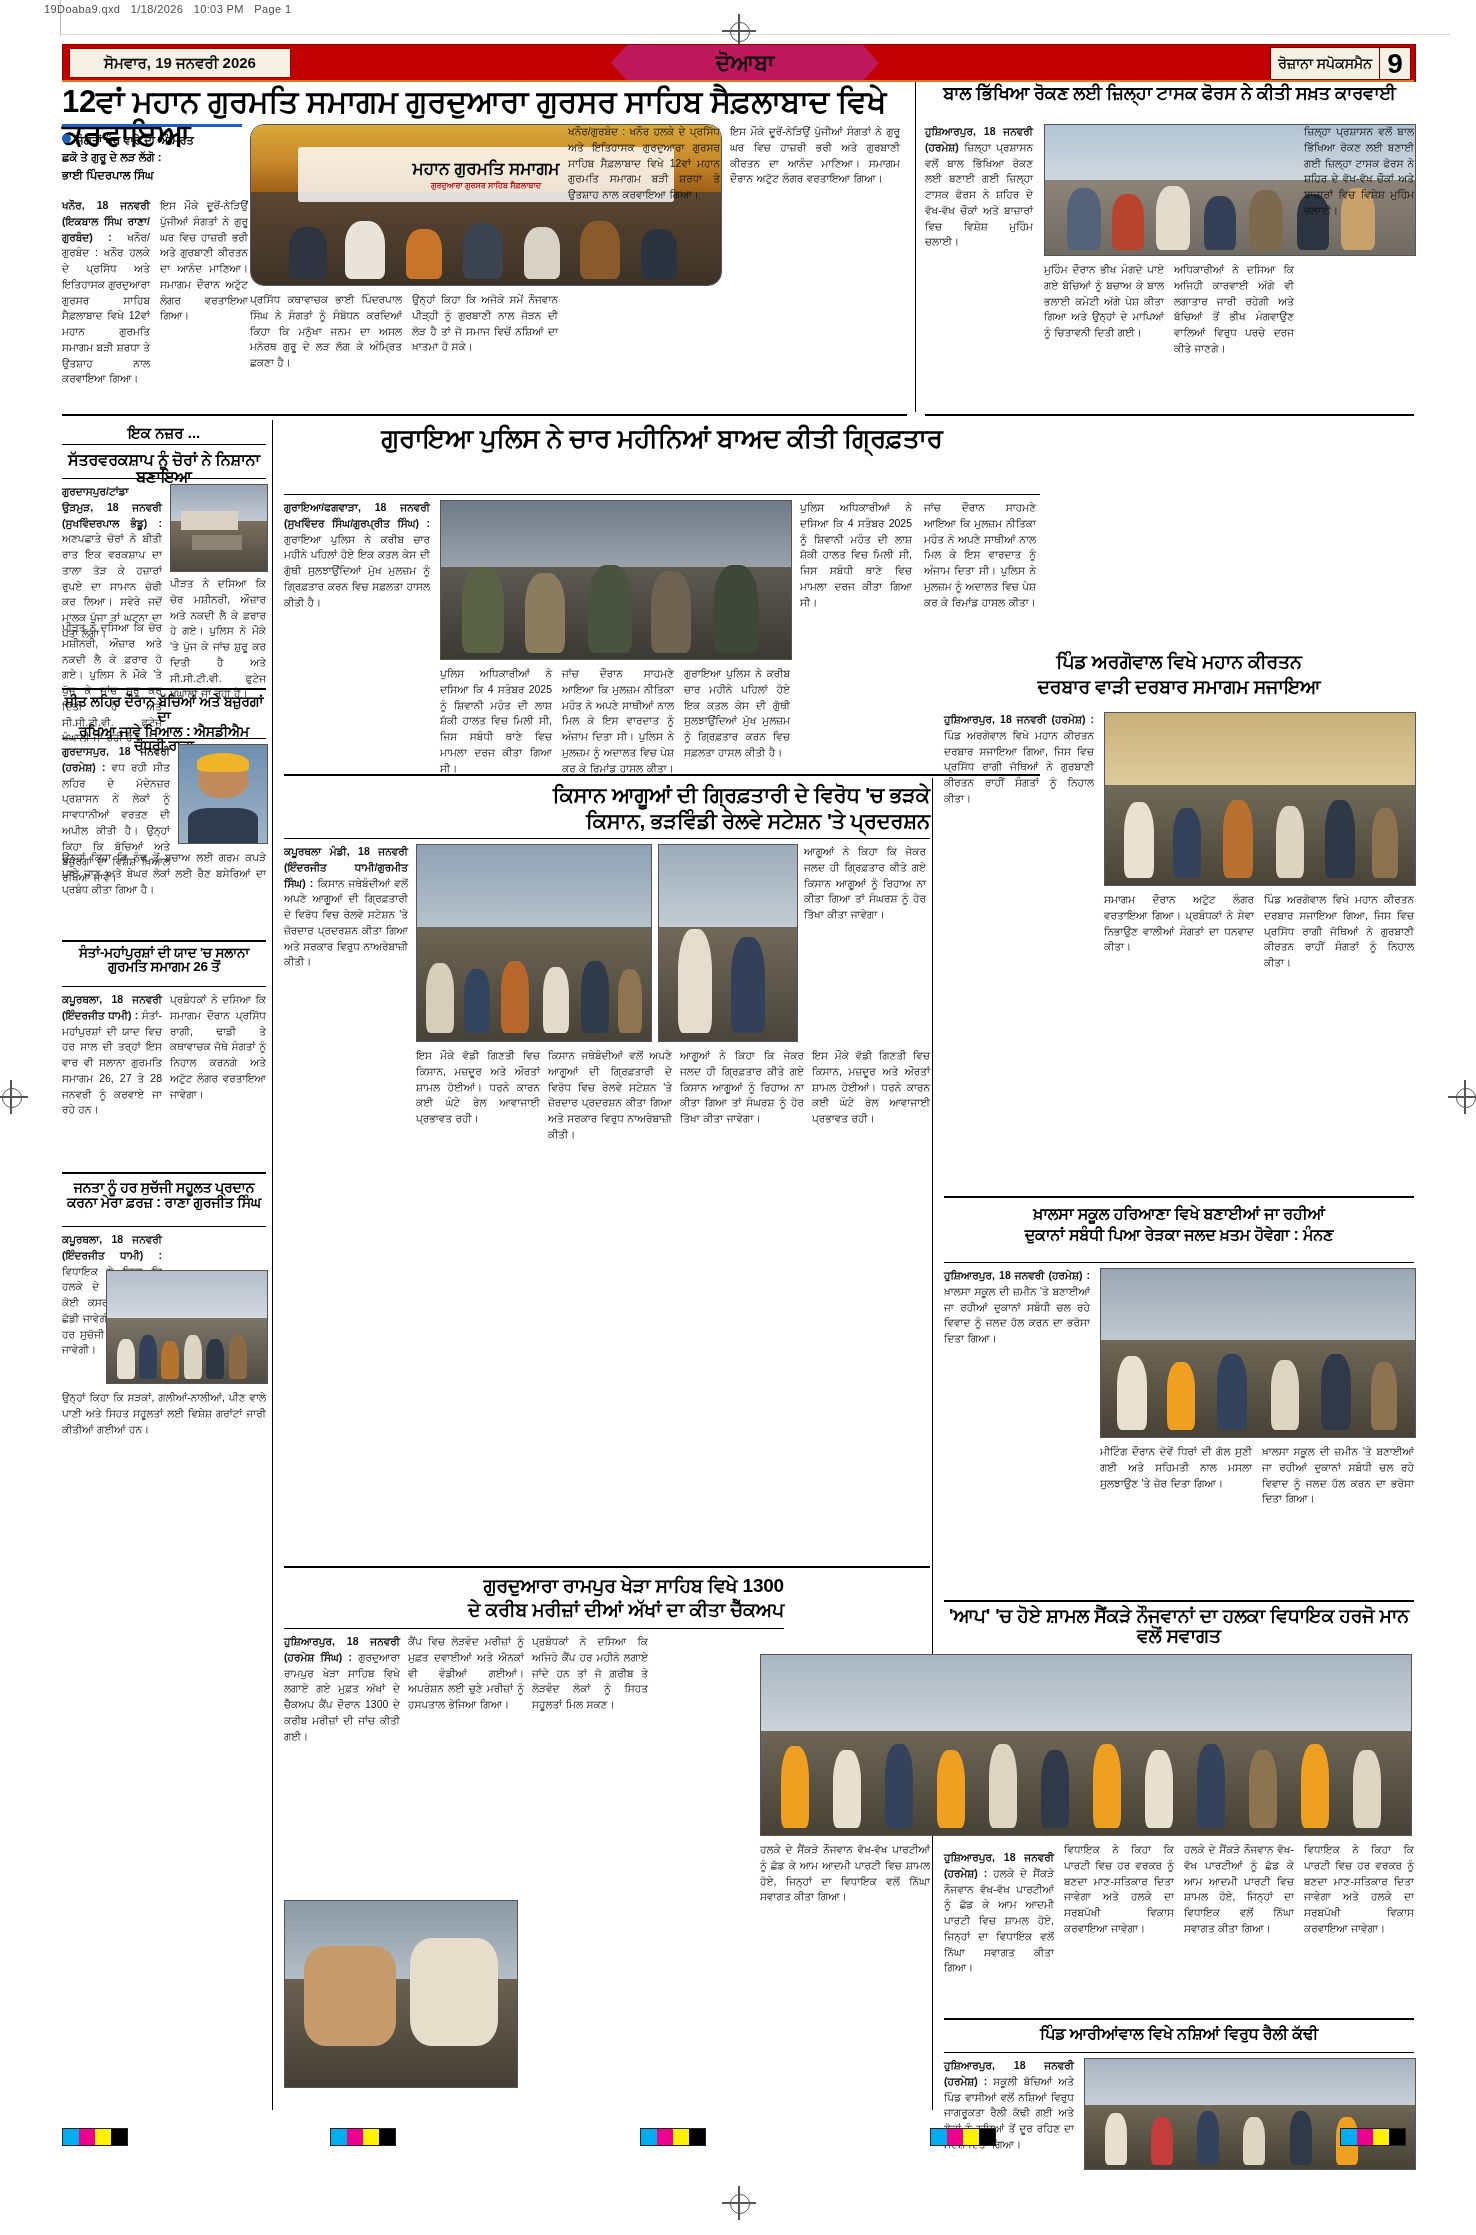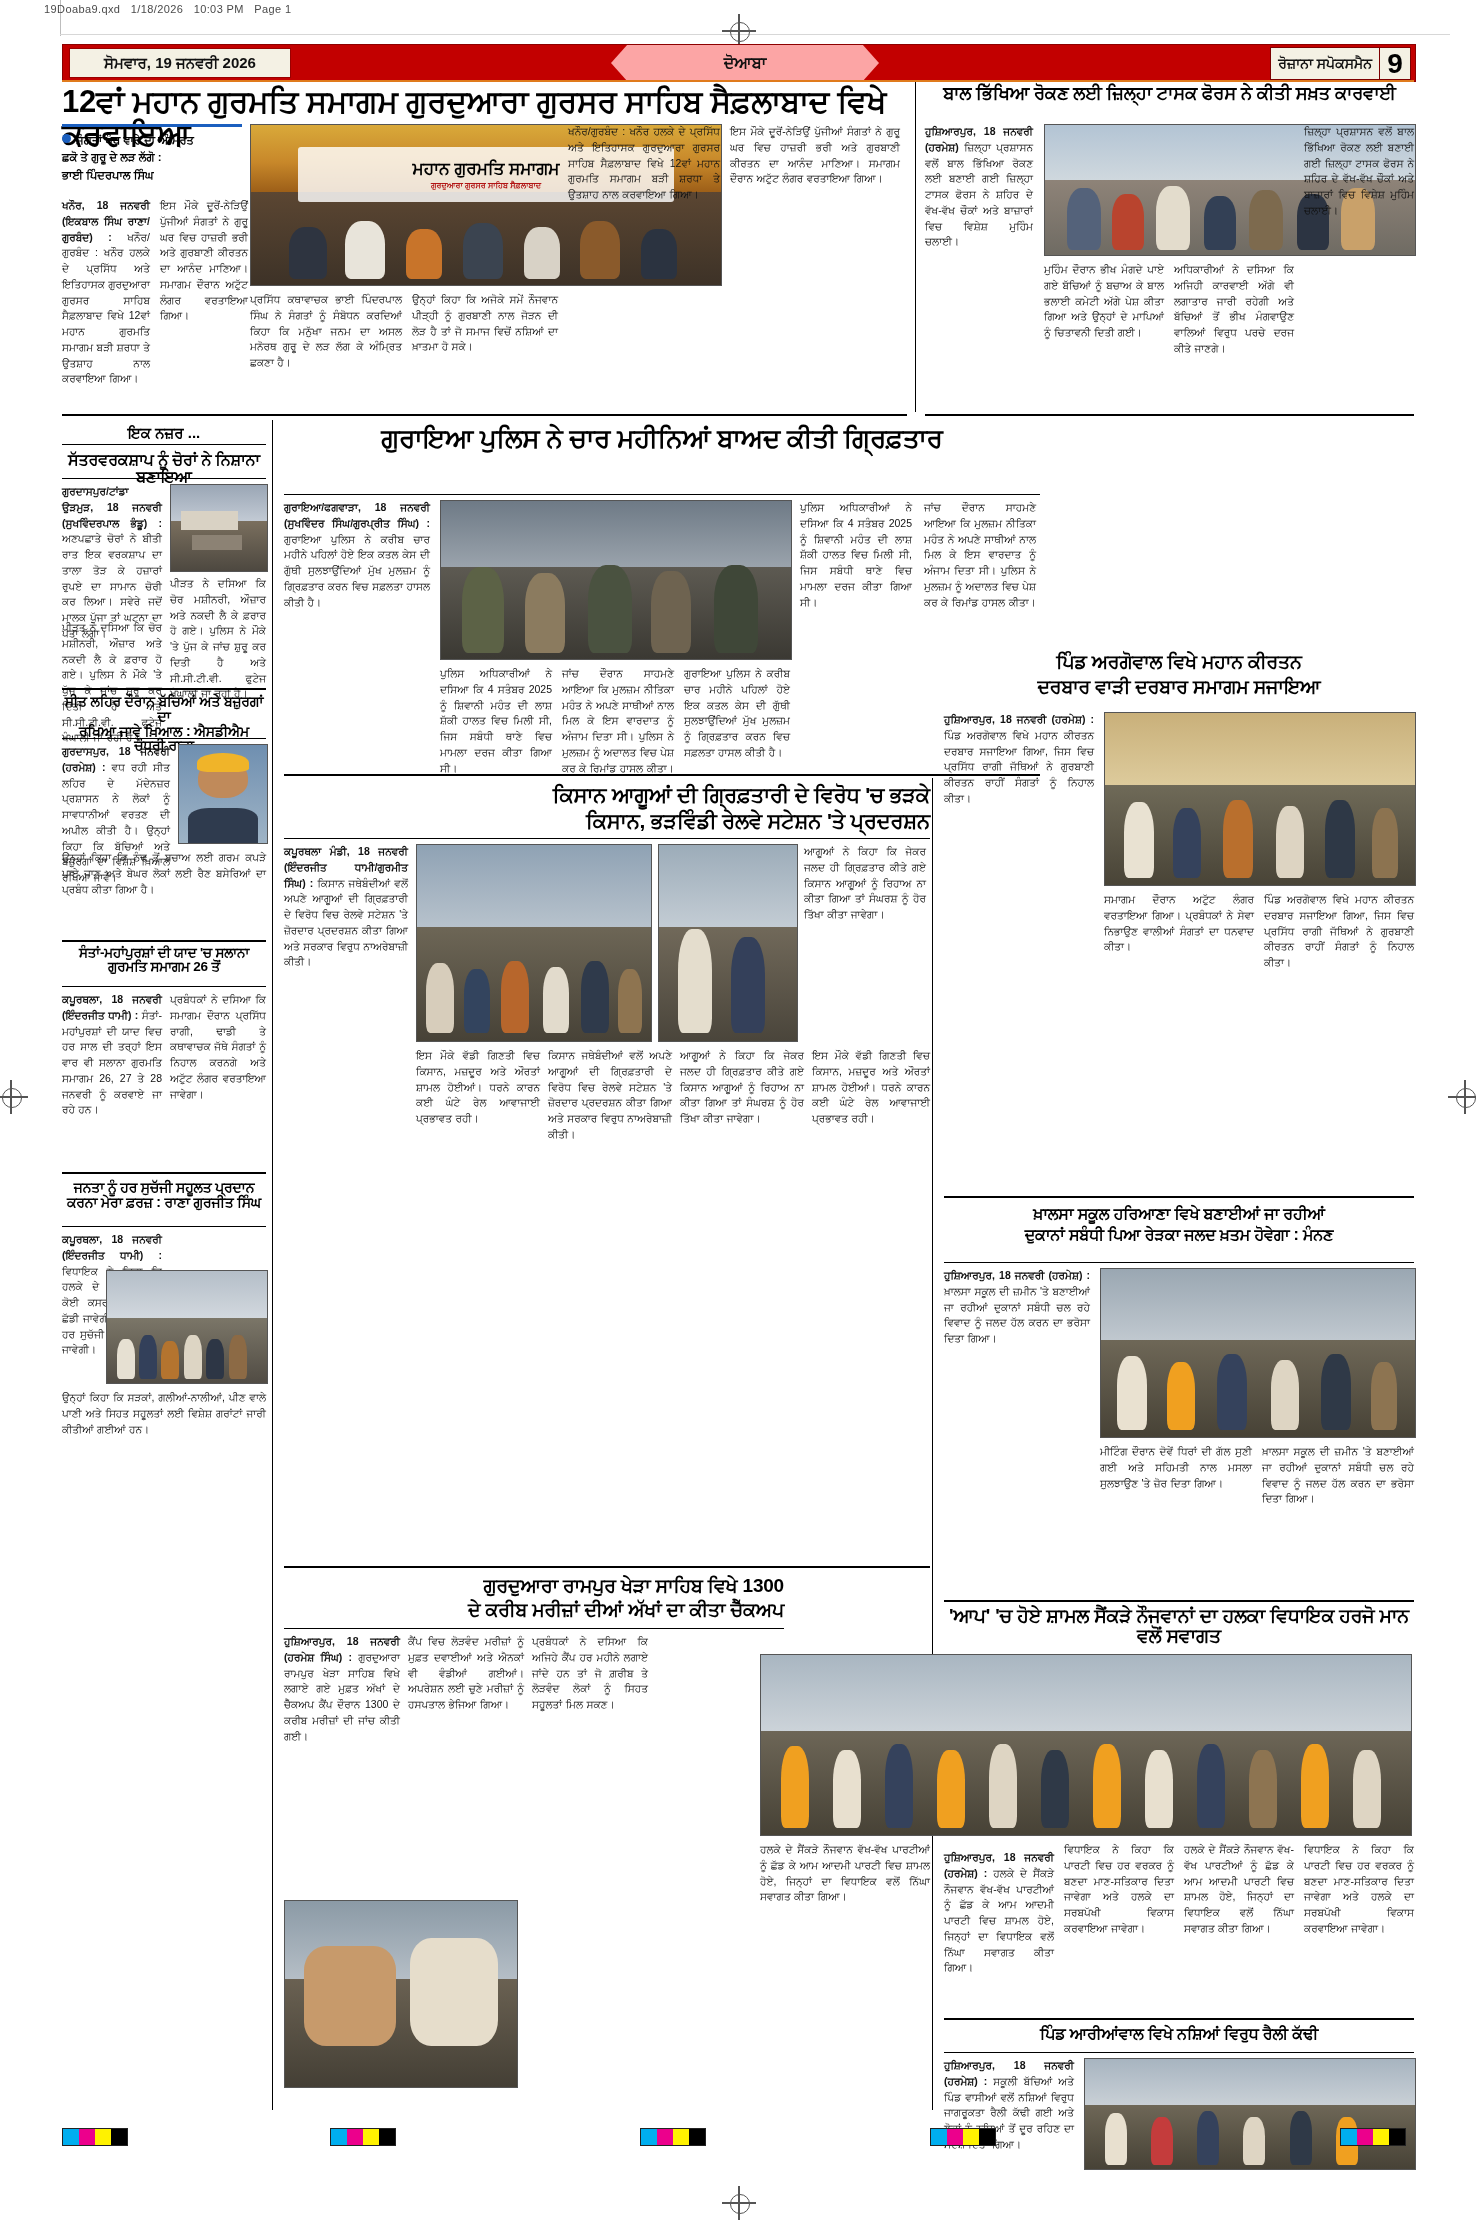--- a/index.html
+++ b/index.html
@@ -18,22 +18,22 @@
   .regmark .ring{position:absolute;left:8px;top:8px;width:18px;height:18px;border:1.5px solid #555;border-radius:50%;}
   .rm-top{left:722px;top:14px;}
   .rm-left{left:-6px;top:1080px;}
   .rm-right{left:1448px;top:1080px;}
   .rm-bottom{left:722px;top:2186px;}
 
   
   .masthead{position:absolute;left:62px;top:44px;width:1352px;height:36px;background:#c20000;border:1px solid #8d0000;}
   .mh-date{position:absolute;left:6px;top:3px;width:220px;height:28px;background:#f4f1e4;border:1.4px solid #9a0000;
            display:flex;align-items:center;justify-content:center;font-size:15px;font-weight:bold;color:#111;}
-  .mh-center{position:absolute;left:548px;top:0px;width:268px;height:36px;background:#fca5a5;
-             display:flex;align-items:center;justify-content:center;font-size:16px;font-weight:bold;color:#111;
+  .mh-center{position:absolute;left:548px;top:0px;width:268px;height:36px;background:#be185d;
+             display:flex;align-items:center;justify-content:center;font-size:22px;font-weight:bold;color:#111;
              clip-path:polygon(6% 0,94% 0,100% 50%,94% 100%,6% 100%,0 50%);}
   .mh-pagebox{position:absolute;right:4px;top:2px;height:31px;display:flex;align-items:stretch;background:#f4f1e4;border:1.4px solid #7d0000;}
   .mh-brand{display:flex;align-items:center;padding:0 7px;font-size:14px;font-weight:bold;color:#111;}
   .mh-num{display:flex;align-items:center;justify-content:center;width:30px;font-size:28px;font-weight:bold;color:#000;border-left:1.4px solid #7d0000;}
   .mh-underline{position:absolute;left:62px;top:80px;width:1352px;height:2px;background:#e07b1d;}
 
   
   .hl{font-weight:bold;color:#000;line-height:1.06;letter-spacing:-.2px;}
   .hl-lead{font-size:31px;}
   .hl-xl{font-size:26px;text-align:center;}
@@ -109,21 +109,21 @@
 
   <div style="position:absolute;left:62px;top:124px;width:186px;">
     <div class="rule-thick" style="width:180px;background:#1b5fbf;"></div>
     <div style="font-size:11.5px;font-weight:bold;line-height:1.5;margin-top:5px;">
       <span class="bullet"></span><span>ਸੰਗਤਾਂ ਪੰਥ ਵਾਰੇ ਦਾ ਅੰਮ੍ਰਿਤ</span><br>
       <span>ਛਕੋ ਤੇ ਗੁਰੂ ਦੇ ਲੜ ਲੱਗੋ :</span><br>
       <span>ਭਾਈ ਪਿੰਦਰਪਾਲ ਸਿੰਘ</span>
     </div>
   </div>
 
-  <div class="photo banner" style="left:250px;top:124px;width:470px;height:160px;">
+  <div class="photo banner" style="left:250px;top:124px;width:470px;height:160px;border-radius:14px;">
     <div class="sky"></div>
       <div class="ground"></div>
     <div style="position:absolute;left:10%;top:14%;width:80%;height:34%;background:rgba(255,255,255,.82);border-radius:3px;
                 display:flex;flex-direction:column;align-items:center;justify-content:center;">
       <div style="font-size:17px;font-weight:bold;">ਮਹਾਨ ਗੁਰਮਤਿ ਸਮਾਗਮ</div>
       <div style="font-size:8px;color:#b21515;font-weight:bold;margin-top:2px;">ਗੁਰਦੁਆਰਾ ਗੁਰਸਰ ਸਾਹਿਬ ਸੈਫ਼ਲਾਬਾਦ</div>
     </div>
     <div class="fig" style="left:8%;width:38px;height:52px;background:#2e3440;"></div>
     <div class="fig" style="left:20%;width:40px;height:58px;background:#e8e4da;"></div>
     <div class="fig" style="left:33%;width:36px;height:50px;background:#c8742a;"></div>

